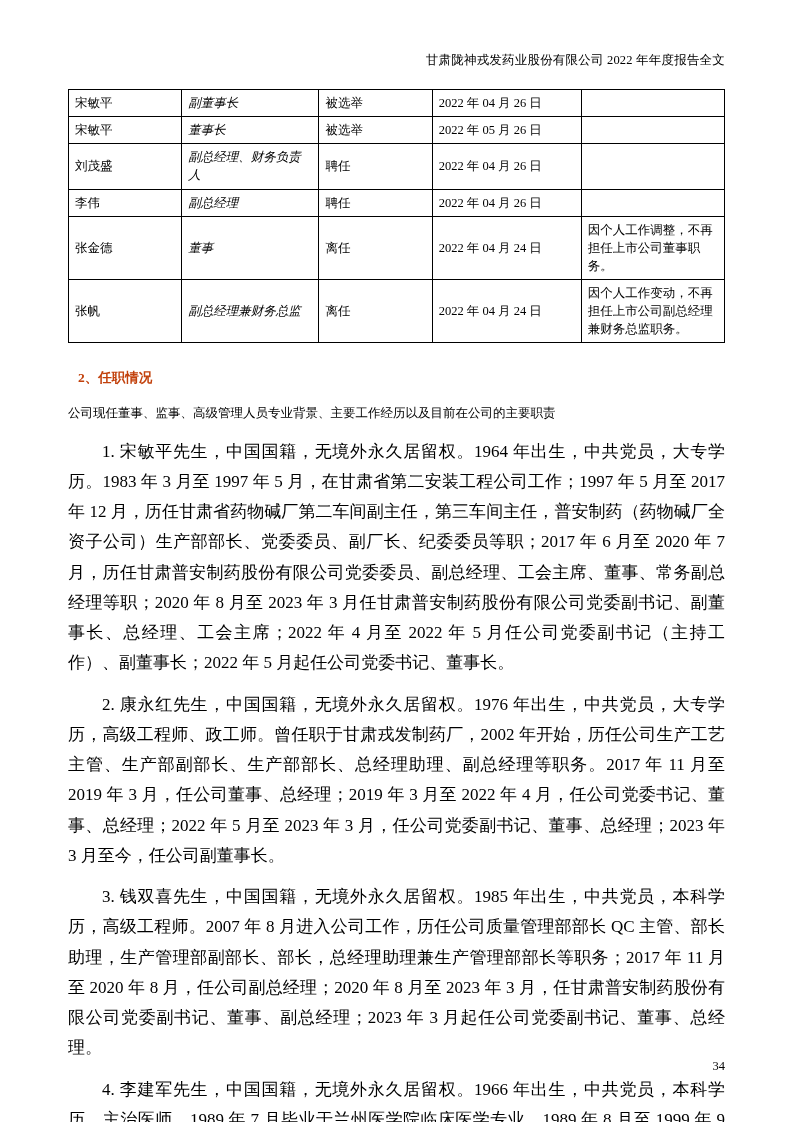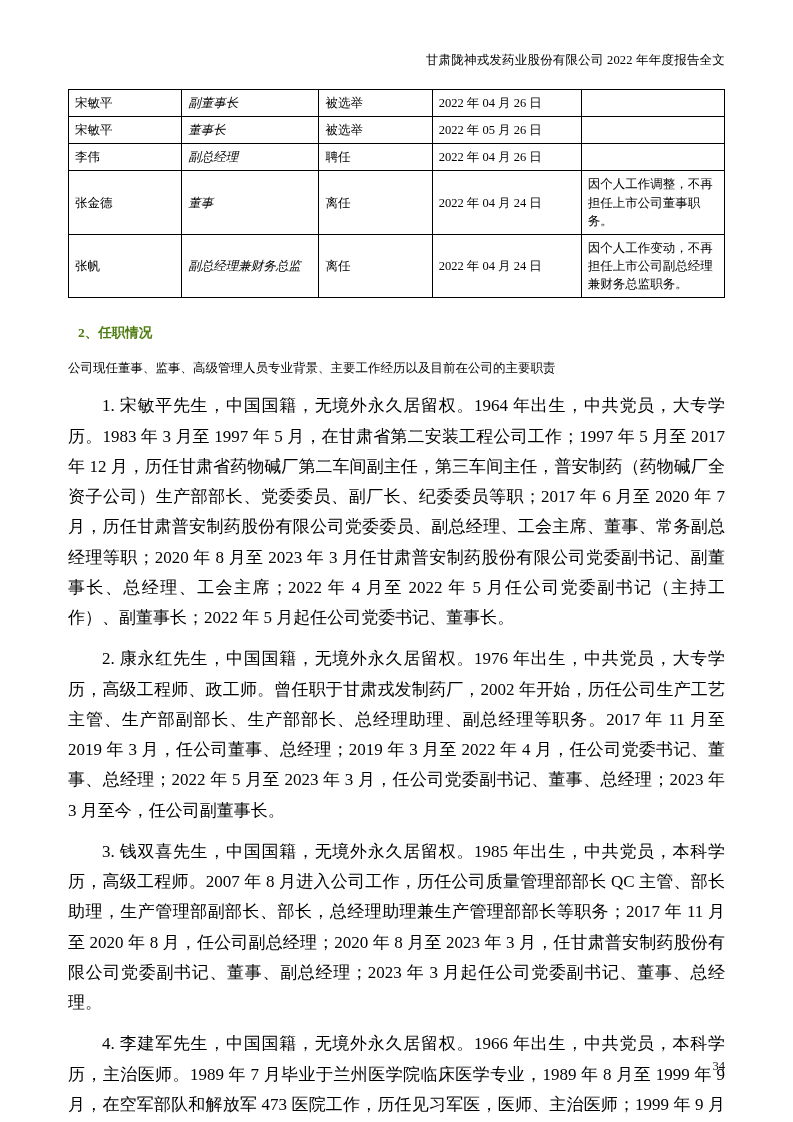--- a/index.html
+++ b/index.html
@@ -44,21 +44,21 @@
   }
   td.c0 { width: 17%; }
   td.c1 { width: 21%; font-style: italic; }
   td.c2 { width: 17%; }
   td.c3 { width: 23%; }
   td.c4 { width: 22%; }
   .section-title {
     font-size: 13.5px;
     font-weight: bold;
     margin: 26px 0 16px 10px;
-    color: #4d7c0f;
+    color: #c2410c;
   }
   .lead {
     font-size: 12.5px;
     margin: 0 0 12px 0;
     line-height: 1.7;
     text-align: justify;
   }
   .para {
     font-size: 17px;
     line-height: 1.78;
@@ -90,20 +90,27 @@
         <td class="c4"></td>
       </tr>
       <tr>
         <td class="c0">宋敏平</td>
         <td class="c1">董事长</td>
         <td class="c2">被选举</td>
         <td class="c3">2022 年 05 月 26 日</td>
         <td class="c4"></td>
       </tr>
       <tr>
+        <td class="c0">刘茂盛</td>
+        <td class="c1">副总经理、财务负责人</td>
+        <td class="c2">聘任</td>
+        <td class="c3">2022 年 04 月 26 日</td>
+        <td class="c4"></td>
+      </tr>
+      <tr>
         <td class="c0">李伟</td>
         <td class="c1">副总经理</td>
         <td class="c2">聘任</td>
         <td class="c3">2022 年 04 月 26 日</td>
         <td class="c4"></td>
       </tr>
       <tr>
         <td class="c0">张金德</td>
         <td class="c1">董事</td>
         <td class="c2">离任</td>

